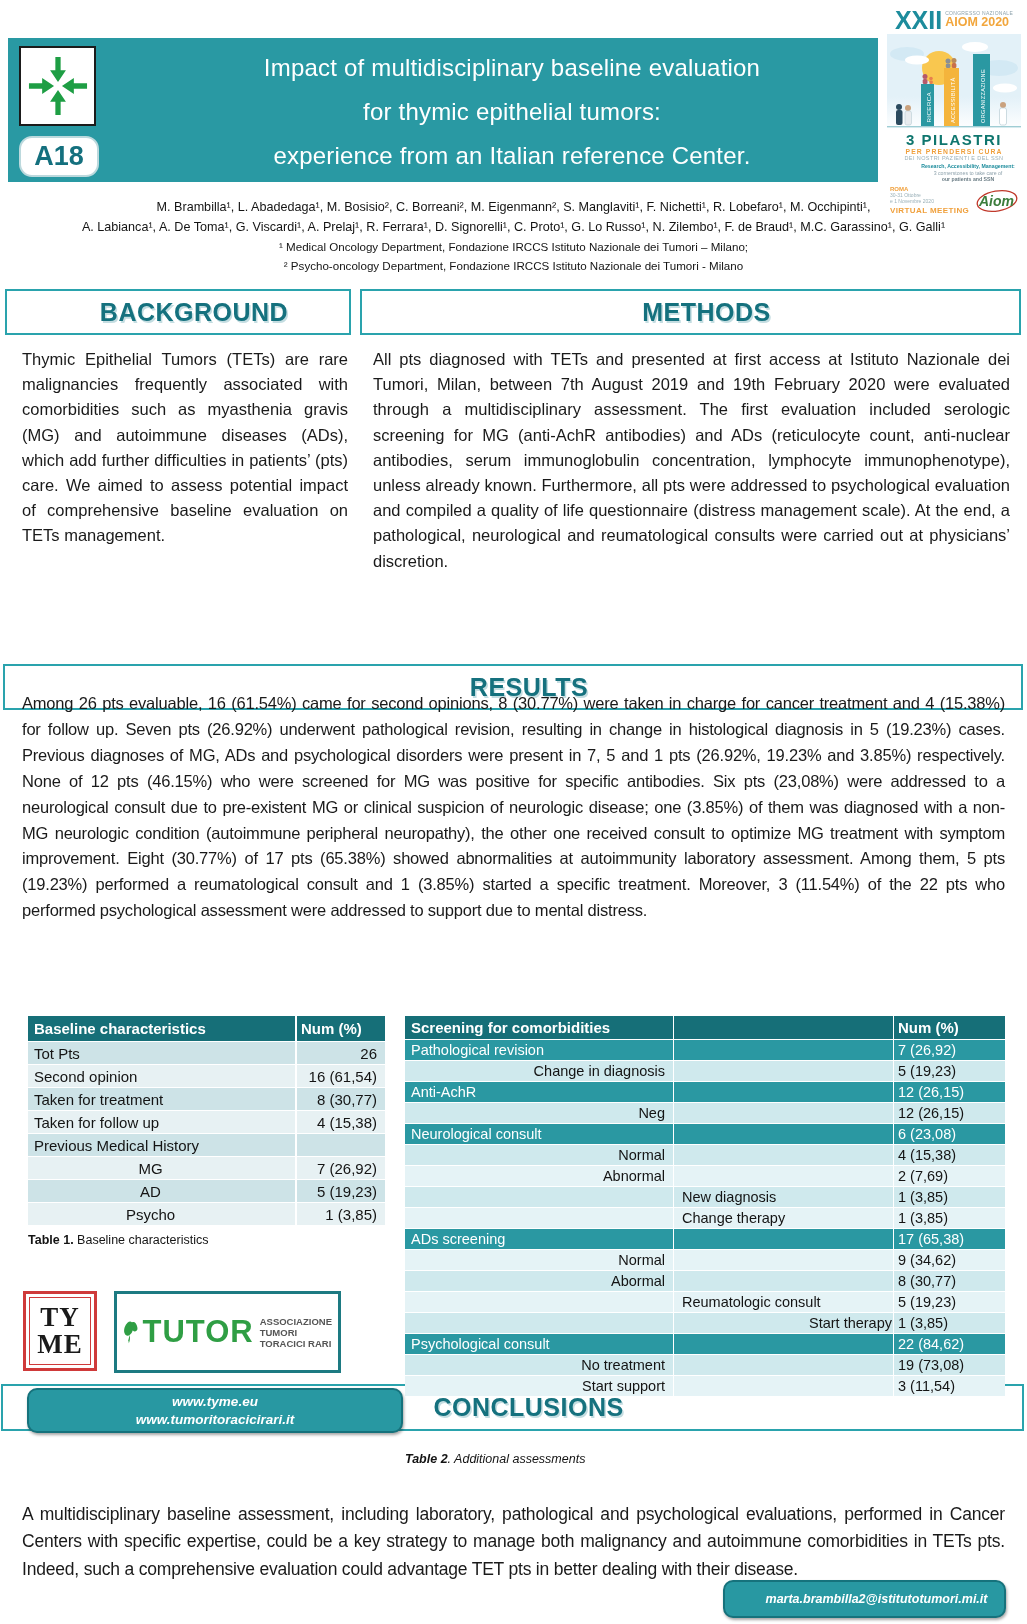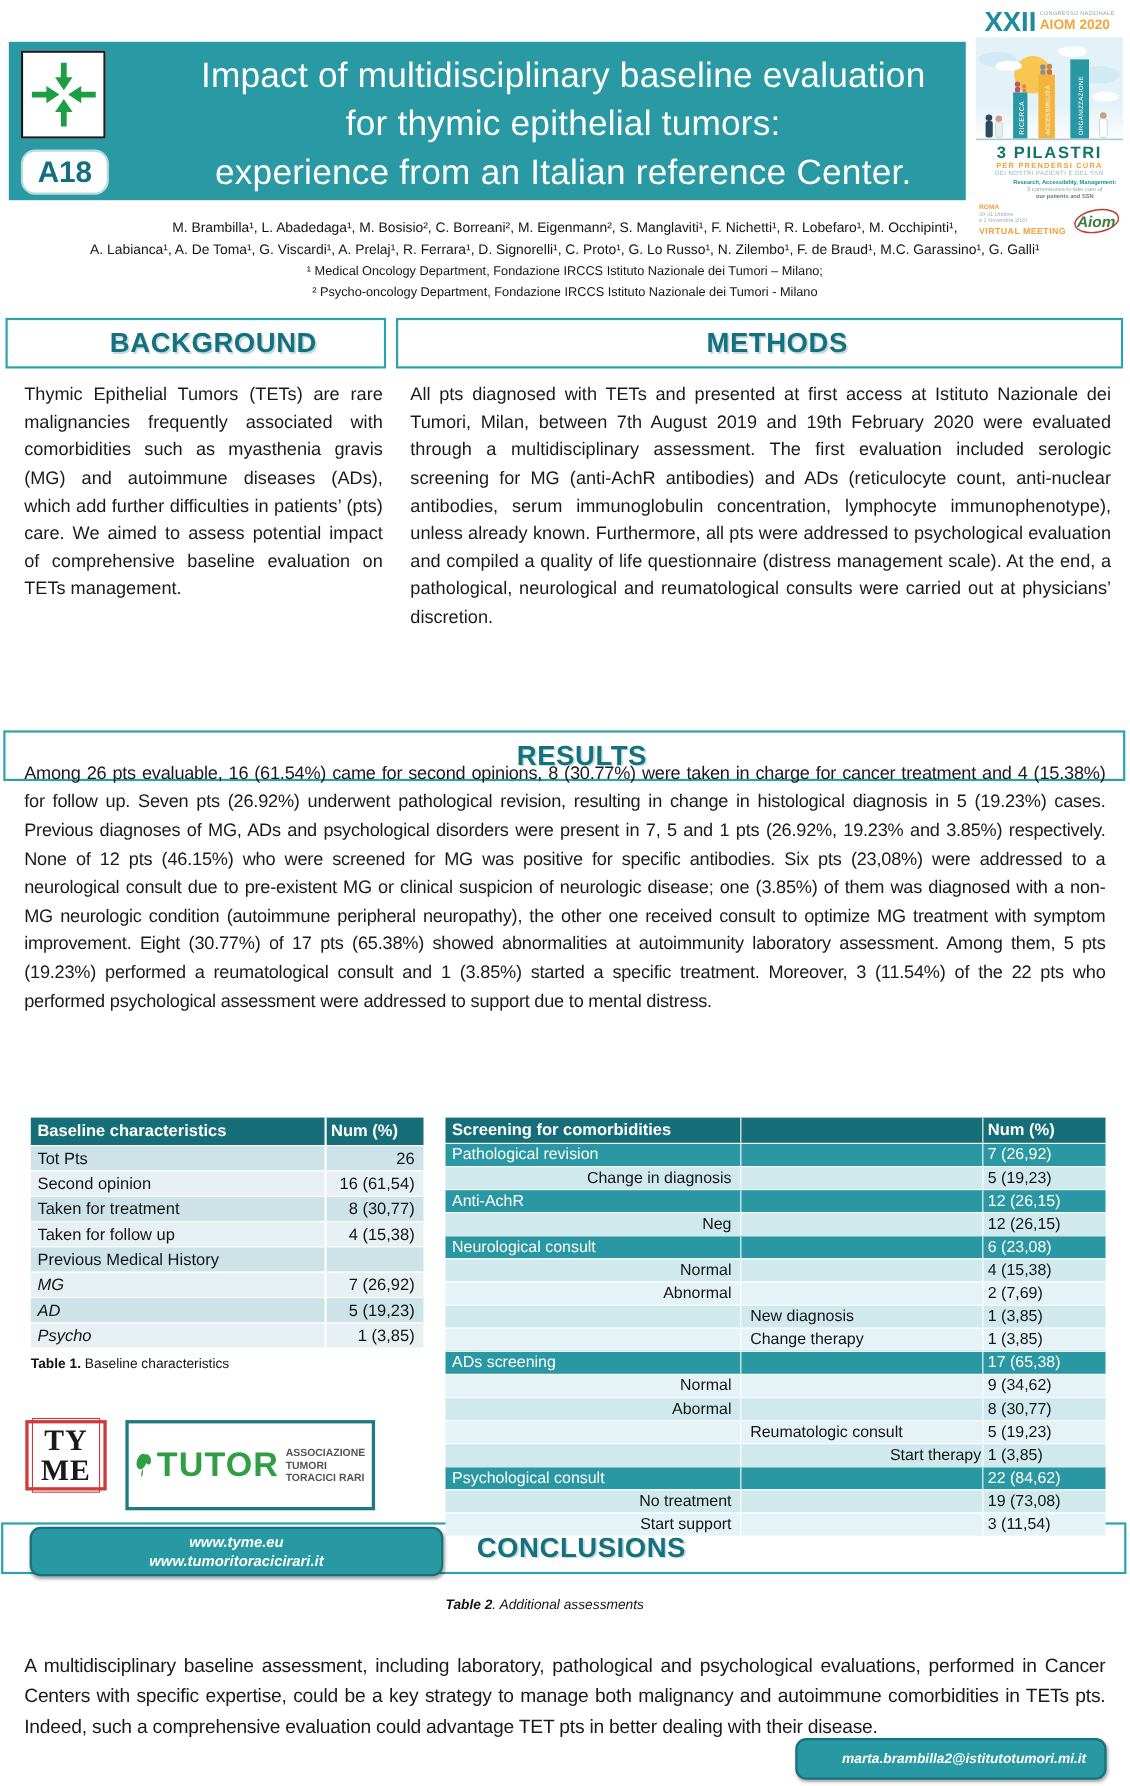--- a/index.html
+++ b/index.html
@@ -2,21 +2,21 @@
 <html><head>
 <meta charset="utf-8">
 <style>
   * { margin:0; padding:0; box-sizing:border-box; }
   body { background:#fff; font-family:"Liberation Sans", sans-serif; }
   .page { position:relative; width:1027px; height:1624px; background:#fff; overflow:hidden; }
 
   
   .banner { position:absolute; left:8px; top:38px; width:870px; height:144px; background:#2999a3; }
   .title-wrap { position:absolute; left:150px; right:12px; top:8px; text-align:center; color:#fff; }
-  .title-line { font-size:32px; line-height:44px; font-weight:500; letter-spacing:.2px; }
+  .title-line { font-size:24px; line-height:44px; font-weight:500; letter-spacing:.2px; }
 
   .logo-box { position:absolute; left:19px; top:46px; width:77px; height:80px; background:#fff; border:2px solid #1b1b1b; display:flex; align-items:center; justify-content:center; }
   .logo-box svg { width:66px; height:66px; }
   .a18-box { position:absolute; left:19px; top:136px; width:80px; height:41px; background:#fff; border:2px solid #bcd9dd; border-radius:13px; display:flex; align-items:center; justify-content:center; font-size:27px; font-weight:bold; color:#14707e; }
 
   
   .badge { position:absolute; left:884px; top:6px; width:140px; height:219px; background:#fff; font-family:"Liberation Sans",sans-serif; }
   .badge-top { display:flex; justify-content:center; gap:3px; padding-top:2px; }
   .xxii { font-size:25px; font-weight:bold; color:#1d8c9c; line-height:25px; }
   .badge-top-right { display:flex; flex-direction:column; padding-top:2px; }
@@ -53,21 +53,21 @@
   .txt-results { left:22px; top:691px; width:983px; font-size:16.5px; line-height:25.9px; letter-spacing:-0.2px; }
   .txt-conclusions { left:22px; top:1501px; width:983px; font-size:17.5px; line-height:27.3px; letter-spacing:-0.2px; }
 
   
   .table1 { position:absolute; left:28px; top:1016px; width:357px; }
   .t1head { display:flex; height:25px; background:#166f78; color:#fff; font-weight:bold; font-size:15px; align-items:center; }
   .t1head .h1 { flex:1; padding-left:6px; }
   .t1head .h2 { width:90px; border-left:2px solid #fff; padding-left:4px; align-self:stretch; display:flex; align-items:center; }
   .t1row { display:flex; height:23px; border-top:1px solid #fff; font-size:15px; color:#141414; align-items:center; }
   .t1label { flex:1; padding-left:6px; }
-  .t1label.right { text-align:left; padding-right:28px;font-style:italic; }
+  .t1label.right { text-align:center; padding-right:28px; }
   .t1value { width:90px; border-left:2px solid #fff; align-self:stretch; display:flex; align-items:center; justify-content:flex-end; padding-right:8px; }
   .shade1a { background:#cde3e7; }
   .shade1b { background:#e7f1f3; }
 
   
   .table2 { position:absolute; left:405px; top:1016px; width:600px; }
   .t2head { display:flex; height:23px; background:#166f78; color:#fff; font-weight:bold; font-size:15px; align-items:center; }
   .t2row { display:flex; height:21px; border-top:1px solid #fff; font-size:14.5px; color:#141414; align-items:center; }
   .t2c1 { width:268px; padding-left:6px; align-self:stretch; display:flex; align-items:center; }
   .t2c1.right { justify-content:flex-end; padding-right:8px; }
@@ -77,21 +77,21 @@
   .t2cat { background:#2a98a2; color:#fff; }
   .shade2a { background:#cfe9ed; }
   .shade2b { background:#e5f3f6; }
 
   .caption { position:absolute; font-size:12.5px; color:#141414; }
   .cap1 { left:28px; top:1233px; }
   .cap2 { left:405px; top:1452px;font-style:italic; }
   .caption b { font-weight:bold; }
 
   
-  .tyme { position:absolute; left:23px; top:1291px; width:74px; height:64px; border:3px solid #cf3a3a; background:#fff; display:flex; align-items:center; justify-content:center; }
+  .tyme { position:absolute; left:23px; top:1291px; width:74px; height:80px; border:3px solid #cf3a3a; background:#fff; display:flex; align-items:center; justify-content:center; }
   .tyme-inner { border:1.5px solid #cf3a3a; width:62px; height:68px; display:flex; flex-direction:column; align-items:center; justify-content:center; font-family:"Liberation Serif",serif; font-weight:bold; color:#1a1a1a; font-size:27px; line-height:27px; letter-spacing:1px; }
   .tutor { position:absolute; left:114px; top:1291px; width:227px; height:82px; border:3px solid #1d7a82; background:#fff; display:flex; align-items:center; padding:4px 6px; gap:2px; }
   .tutor-word { font-size:31px; font-weight:bold; color:#2f9e44; letter-spacing:1px; }
   .tutor-sub { display:flex; flex-direction:column; justify-content:center; margin-left:4px; }
   .tutor-sub span { font-size:9.5px; font-weight:bold; color:#555; line-height:11px; }
 
   .pill-link { position:absolute; background:#2898a2; border:2px solid #16727c; border-radius:10px; color:#fff; font-weight:bold; font-style:italic; display:flex; flex-direction:column; align-items:center; justify-content:center; box-shadow:1px 2px 3px rgba(0,0,0,.35); }
   .www-box { left:27px; top:1388px; width:376px; height:45px; font-size:13.5px; line-height:18px; }
   .email-box { left:723px; top:1580px; width:283px; height:38px; font-size:12.5px;padding-left:24px; }
 </style>

